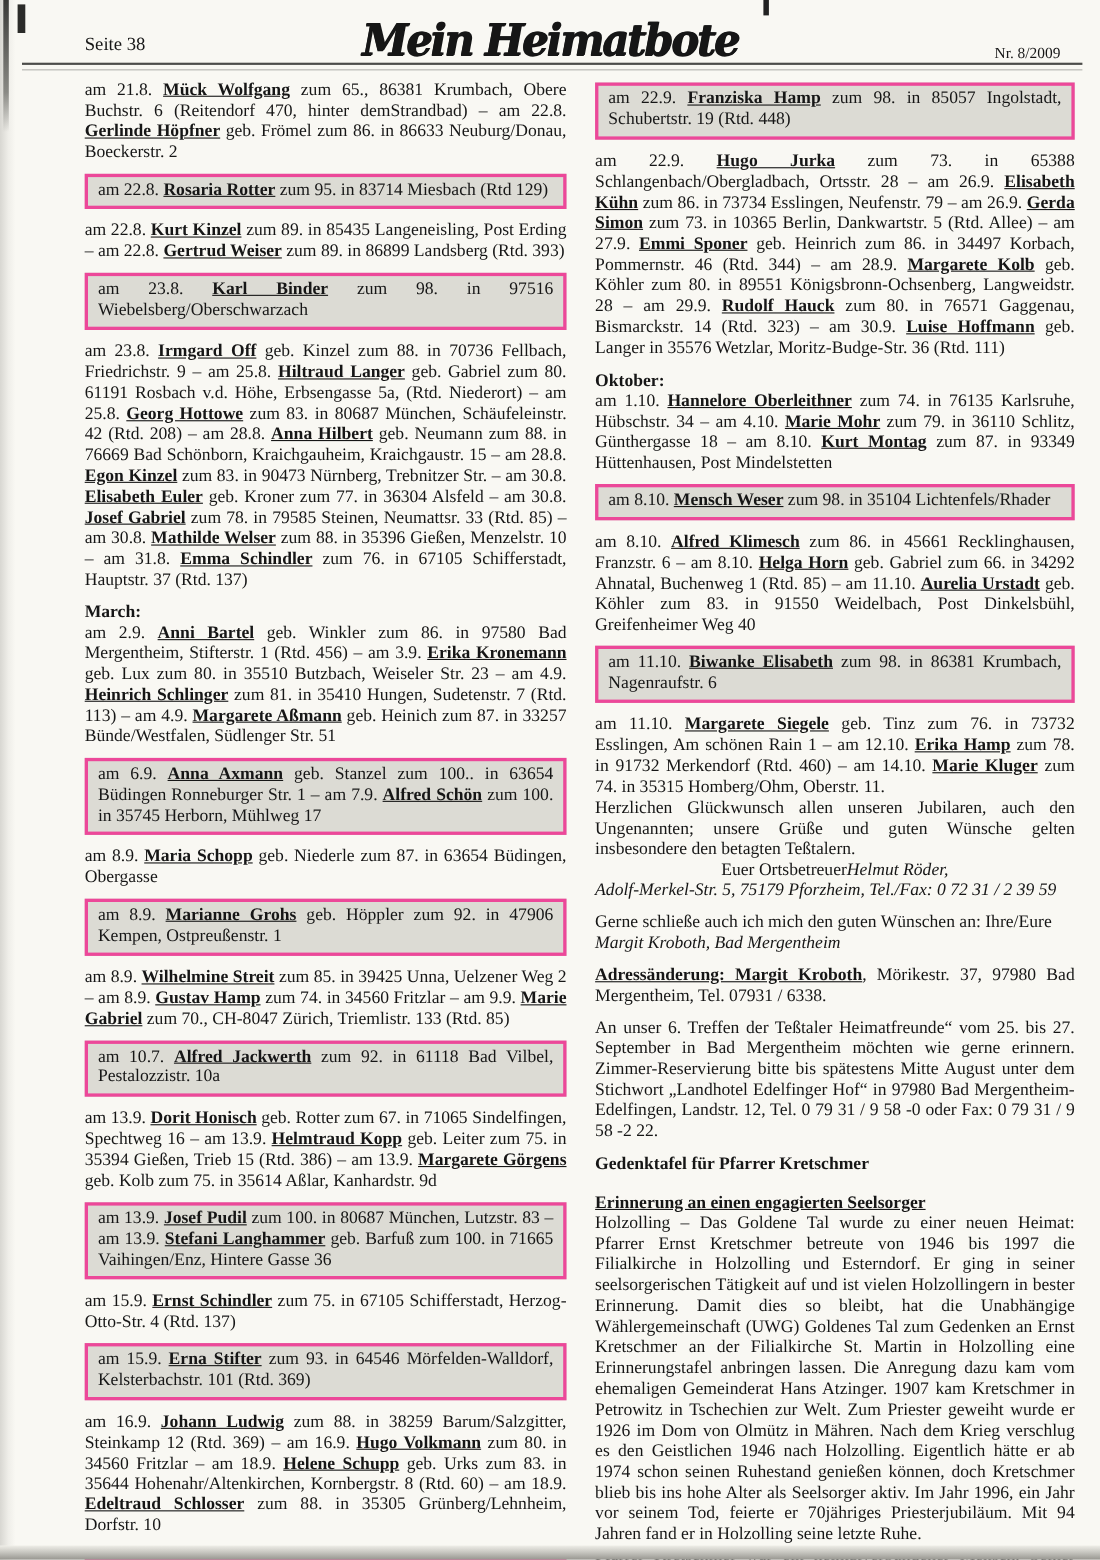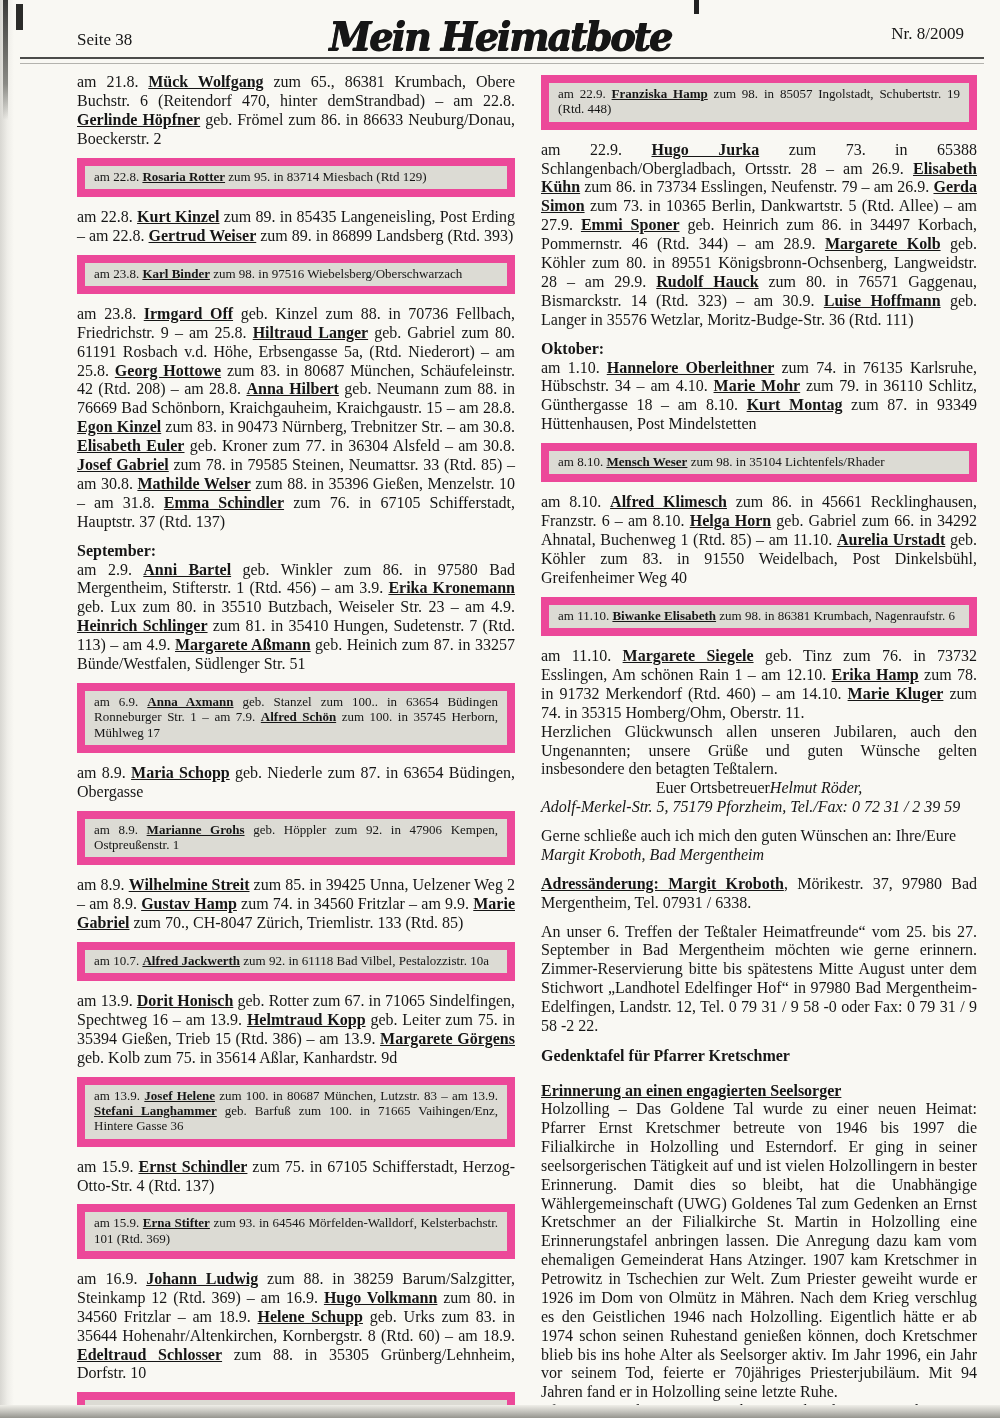--- a/index.html
+++ b/index.html
@@ -16,37 +16,37 @@
     background:linear-gradient(180deg,#3a3a38,#8a8a85 70%,transparent);}
   .edge-top-mark{position:absolute;left:694px;top:0;width:5px;height:14px;background:#222;}
   .edge-bottom{position:absolute;left:0;bottom:0;width:100%;height:13px;
     background:linear-gradient(180deg,#efeee8 0%,#c9c8c2 45%,#96958f 100%);}
   .edge-corner{position:absolute;left:16px;top:4px;width:7px;height:26px;background:#2b2b29;}
 
   .page-inner{position:absolute;left:0;top:0;width:1000px;height:1418px;}
 
   header.masthead-bar{position:relative;height:64px;}
   .page-label{position:absolute;left:77px;bottom:14px;font-size:17px;}
-  .issue-label{position:absolute;right:36px;bottom:20px;font-size:17px;}
+  .issue-label{position:absolute;right:36px;bottom:6px;font-size:14px;}
   .masthead{position:absolute;left:0;right:0;bottom:6px;text-align:center;
     font-family:"DejaVu Serif",serif;font-weight:bold;font-style:italic;
     font-size:38px;letter-spacing:-2px;transform:scaleY(1.05);
     text-shadow:1px 0 0 #161616, 0 1px 0 #161616;}
   .header-rule{position:absolute;left:20px;right:16px;bottom:0;height:4px;
     border-top:2px solid #4c4c4a;border-bottom:1px solid #b4b3ae;}
 
   .columns{display:flex;padding:9px 0 0 77px;gap:26px;}
   .col{width:438px;}
   .col.right{width:436px;}
 
   .entry{margin:0 0 9px;text-align:justify;font-size:16px;line-height:1.18;}
   .tight{margin-bottom:0;}
   .mt{margin-top:10px;}
-  .boxed{border:8px solid #ec4899;background:#dcdbd4;margin:2px 0 11px;
-    padding:3px 9px 5px;text-align:justify;font-size:13px;line-height:1.18;}
+  .boxed{border:3px solid #ec4899;background:#dcdbd4;margin:2px 0 11px;
+    padding:3px 9px 5px;text-align:justify;font-size:16px;line-height:1.18;}
   .heading{font-weight:700;margin:10px 0 0;font-size:16px;line-height:1.2;}
   .heading.nomt{margin-top:16px;text-decoration:underline;}
   .bold{font-weight:700;text-decoration:underline;}
   .ital{font-style:italic;}
   .al-right{}
   .sigrow{display:flex;justify-content:center;margin:0;font-size:16px;line-height:1.18;}
 </style>
 </head>
 <body>
 
@@ -63,29 +63,29 @@
     <div class="header-rule"></div>
   </header>
 
   <div class="columns">
     <div class="col left" id="col-left">
         <p class="entry"><span>am 21.8. </span><span class="bold">Mück Wolfgang</span><span> zum 65., 86381 Krumbach, Obere Buchstr. 6 (Reitendorf 470, hinter demStrandbad) – am 22.8. </span><span class="bold">Gerlinde Höpfner</span><span> geb. Frömel zum 86. in 86633 Neuburg/Donau, Boeckerstr. 2</span></p>
         <div class="boxed"><span>am 22.8. </span><span class="bold">Rosaria Rotter</span><span> zum 95. in 83714 Miesbach (Rtd 129)</span></div>
         <p class="entry"><span>am 22.8. </span><span class="bold">Kurt Kinzel</span><span> zum 89. in 85435 Langeneisling, Post Erding – am 22.8. </span><span class="bold">Gertrud Weiser</span><span> zum 89. in 86899 Landsberg (Rtd. 393)</span></p>
         <div class="boxed"><span>am 23.8. </span><span class="bold">Karl Binder</span><span> zum 98. in 97516 Wiebelsberg/Oberschwarzach</span></div>
         <p class="entry"><span>am 23.8. </span><span class="bold">Irmgard Off</span><span> geb. Kinzel zum 88. in 70736 Fellbach, Friedrichstr. 9 – am 25.8. </span><span class="bold">Hiltraud Langer</span><span> geb. Gabriel zum 80. 61191 Rosbach v.d. Höhe, Erbsengasse 5a, (Rtd. Niederort) – am 25.8. </span><span class="bold">Georg Hottowe</span><span> zum 83. in 80687 München, Schäufeleinstr. 42 (Rtd. 208) – am 28.8. </span><span class="bold">Anna Hilbert</span><span> geb. Neumann zum 88. in 76669 Bad Schönborn, Kraichgauheim, Kraichgaustr. 15 – am 28.8. </span><span class="bold">Egon Kinzel</span><span> zum 83. in 90473 Nürnberg, Trebnitzer Str. – am 30.8. </span><span class="bold">Elisabeth Euler</span><span> geb. Kroner zum 77. in 36304 Alsfeld – am 30.8. </span><span class="bold">Josef Gabriel</span><span> zum 78. in 79585 Steinen, Neumattsr. 33 (Rtd. 85) – am 30.8. </span><span class="bold">Mathilde Welser</span><span> zum 88. in 35396 Gießen, Menzelstr. 10 – am 31.8. </span><span class="bold">Emma Schindler</span><span> zum 76. in 67105 Schifferstadt, Hauptstr. 37 (Rtd. 137)</span></p>
-        <p class="heading"><span>September:</span></p>
+        <p class="heading"><span>March:</span></p>
         <p class="entry"><span>am 2.9. </span><span class="bold">Anni Bartel</span><span> geb. Winkler zum 86. in 97580 Bad Mergentheim, Stifterstr. 1 (Rtd. 456) – am 3.9. </span><span class="bold">Erika Kronemann</span><span> geb. Lux zum 80. in 35510 Butzbach, Weiseler Str. 23 – am 4.9. </span><span class="bold">Heinrich Schlinger</span><span> zum 81. in 35410 Hungen, Sudetenstr. 7 (Rtd. 113) – am 4.9. </span><span class="bold">Margarete Aßmann</span><span> geb. Heinich zum 87. in 33257 Bünde/Westfalen, Südlenger Str. 51</span></p>
         <div class="boxed"><span>am 6.9. </span><span class="bold">Anna Axmann</span><span> geb. Stanzel zum 100.. in 63654 Büdingen Ronneburger Str. 1 – am 7.9. </span><span class="bold">Alfred Schön</span><span> zum 100. in 35745 Herborn, Mühlweg 17</span></div>
         <p class="entry"><span>am 8.9. </span><span class="bold">Maria Schopp</span><span> geb. Niederle zum 87. in 63654 Büdingen, Obergasse</span></p>
         <div class="boxed"><span>am 8.9. </span><span class="bold">Marianne Grohs</span><span> geb. Höppler zum 92. in 47906 Kempen, Ostpreußenstr. 1</span></div>
         <p class="entry"><span>am 8.9. </span><span class="bold">Wilhelmine Streit</span><span> zum 85. in 39425 Unna, Uelzener Weg 2 – am 8.9. </span><span class="bold">Gustav Hamp</span><span> zum 74. in 34560 Fritzlar – am 9.9. </span><span class="bold">Marie Gabriel</span><span> zum 70., CH-8047 Zürich, Triemlistr. 133 (Rtd. 85)</span></p>
         <div class="boxed"><span>am 10.7. </span><span class="bold">Alfred Jackwerth</span><span> zum 92. in 61118 Bad Vilbel, Pestalozzistr. 10a</span></div>
         <p class="entry"><span>am 13.9. </span><span class="bold">Dorit Honisch</span><span> geb. Rotter zum 67. in 71065 Sindelfingen, Spechtweg 16 – am 13.9. </span><span class="bold">Helmtraud Kopp</span><span> geb. Leiter zum 75. in 35394 Gießen, Trieb 15 (Rtd. 386) – am 13.9. </span><span class="bold">Margarete Görgens</span><span> geb. Kolb zum 75. in 35614 Aßlar, Kanhardstr. 9d</span></p>
-        <div class="boxed"><span>am 13.9. </span><span class="bold">Josef Helene</span><span> zum 100. in 80687 München, Lutzstr. 83 – am 13.9. </span><span class="bold">Stefani Langhammer</span><span> geb. Barfuß zum 100. in 71665 Vaihingen/Enz, Hintere Gasse 36</span></div>
+        <div class="boxed"><span>am 13.9. </span><span class="bold">Josef Pudil</span><span> zum 100. in 80687 München, Lutzstr. 83 – am 13.9. </span><span class="bold">Stefani Langhammer</span><span> geb. Barfuß zum 100. in 71665 Vaihingen/Enz, Hintere Gasse 36</span></div>
         <p class="entry"><span>am 15.9. </span><span class="bold">Ernst Schindler</span><span> zum 75. in 67105 Schifferstadt, Herzog-Otto-Str. 4 (Rtd. 137)</span></p>
         <div class="boxed"><span>am 15.9. </span><span class="bold">Erna Stifter</span><span> zum 93. in 64546 Mörfelden-Walldorf, Kelsterbachstr. 101 (Rtd. 369)</span></div>
         <p class="entry"><span>am 16.9. </span><span class="bold">Johann Ludwig</span><span> zum 88. in 38259 Barum/Salzgitter, Steinkamp 12 (Rtd. 369) – am 16.9. </span><span class="bold">Hugo Volkmann</span><span> zum 80. in 34560 Fritzlar – am 18.9. </span><span class="bold">Helene Schupp</span><span> geb. Urks zum 83. in 35644 Hohenahr/Altenkirchen, Kornbergstr. 8 (Rtd. 60) – am 18.9. </span><span class="bold">Edeltraud Schlosser</span><span> zum 88. in 35305 Grünberg/Lehnheim, Dorfstr. 10</span></p>
         <div class="boxed"></div>
       </div>
     <div class="col right" id="col-right">
         <div class="boxed"><span>am 22.9. </span><span class="bold">Franziska Hamp</span><span> zum 98. in 85057 Ingolstadt, Schubertstr. 19 (Rtd. 448)</span></div>
         <p class="entry"><span>am 22.9. </span><span class="bold">Hugo Jurka</span><span> zum 73. in 65388 Schlangenbach/Obergladbach, Ortsstr. 28 – am 26.9. </span><span class="bold">Elisabeth Kühn</span><span> zum 86. in 73734 Esslingen, Neufenstr. 79 – am 26.9. </span><span class="bold">Gerda Simon</span><span> zum 73. in 10365 Berlin, Dankwartstr. 5 (Rtd. Allee) – am 27.9. </span><span class="bold">Emmi Sponer</span><span> geb. Heinrich zum 86. in 34497 Korbach, Pommernstr. 46 (Rtd. 344) – am 28.9. </span><span class="bold">Margarete Kolb</span><span> geb. Köhler zum 80. in 89551 Königsbronn-Ochsenberg, Langweidstr. 28 – am 29.9. </span><span class="bold">Rudolf Hauck</span><span> zum 80. in 76571 Gaggenau, Bismarckstr. 14 (Rtd. 323) – am 30.9. </span><span class="bold">Luise Hoffmann</span><span> geb. Langer in 35576 Wetzlar, Moritz-Budge-Str. 36 (Rtd. 111)</span></p>
         <p class="heading"><span>Oktober:</span></p>
         <p class="entry"><span>am 1.10. </span><span class="bold">Hannelore Oberleithner</span><span> zum 74. in 76135 Karlsruhe, Hübschstr. 34 – am 4.10. </span><span class="bold">Marie Mohr</span><span> zum 79. in 36110 Schlitz, Günthergasse 18 – am 8.10. </span><span class="bold">Kurt Montag</span><span> zum 87. in 93349 Hüttenhausen, Post Mindelstetten</span></p>

